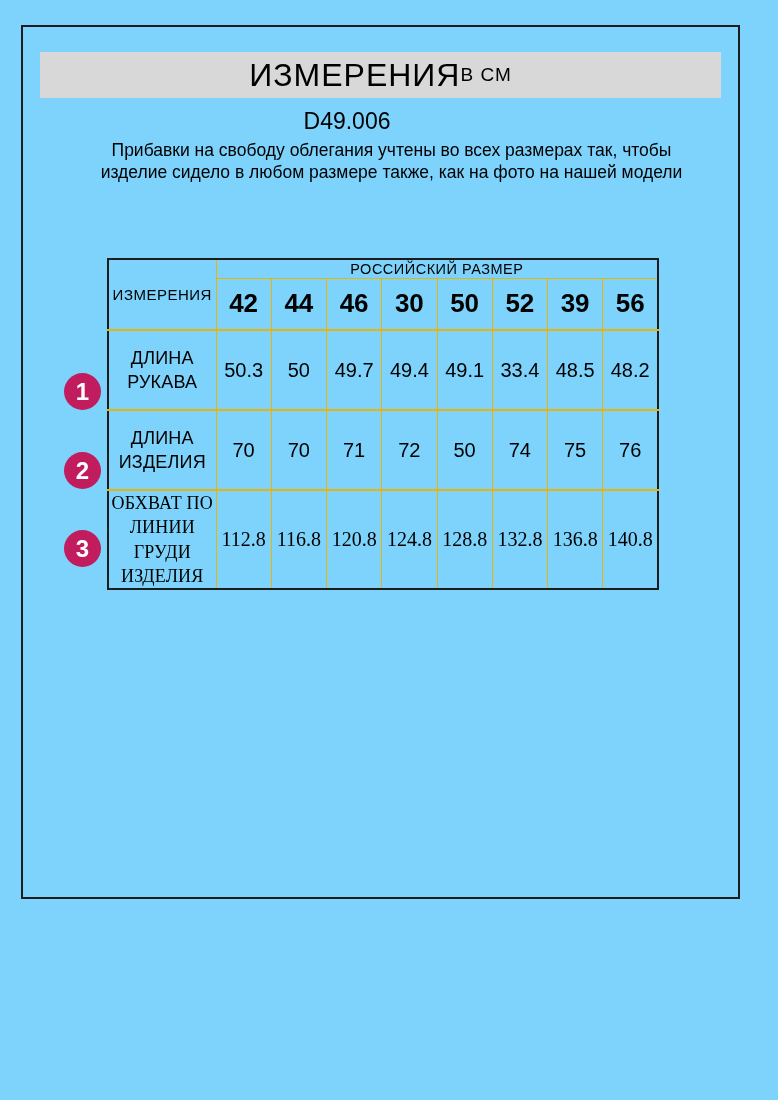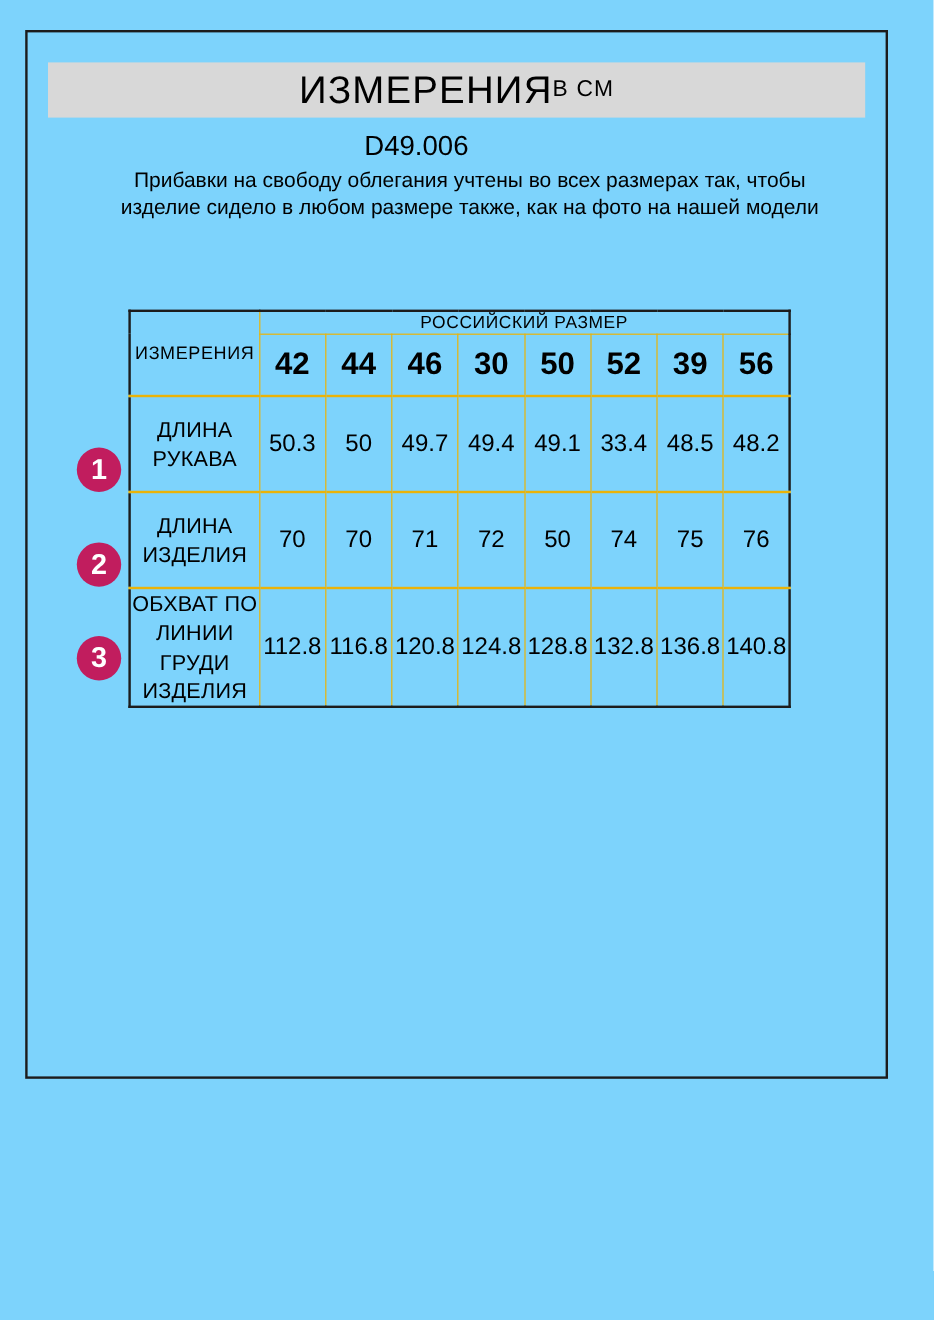--- a/index.html
+++ b/index.html
@@ -82,21 +82,21 @@
     overflow: hidden;
   }
   table.size-table {
     border: 2px solid #1c1c1c;
   }
   col.c-label { width: 108px; }
   col.c-size  { width: 55.25px; }
   tr.group-row { height: 19px; }
   tr.sizes-row { height: 52px; }
   tr.data-row  { height: 80px; }
-  tr.data-row-last { height: 70px; }
+  tr.data-row-last { height: 70px; font-family: Liberation Serif, serif; }
   td.corner-cell {
     font-size: 15px;
     letter-spacing: 0.5px;
   }
   td.group-cell {
     font-size: 14.5px;
     letter-spacing: 0.5px;
   }
   td.size-cell {
     font-size: 26px;

